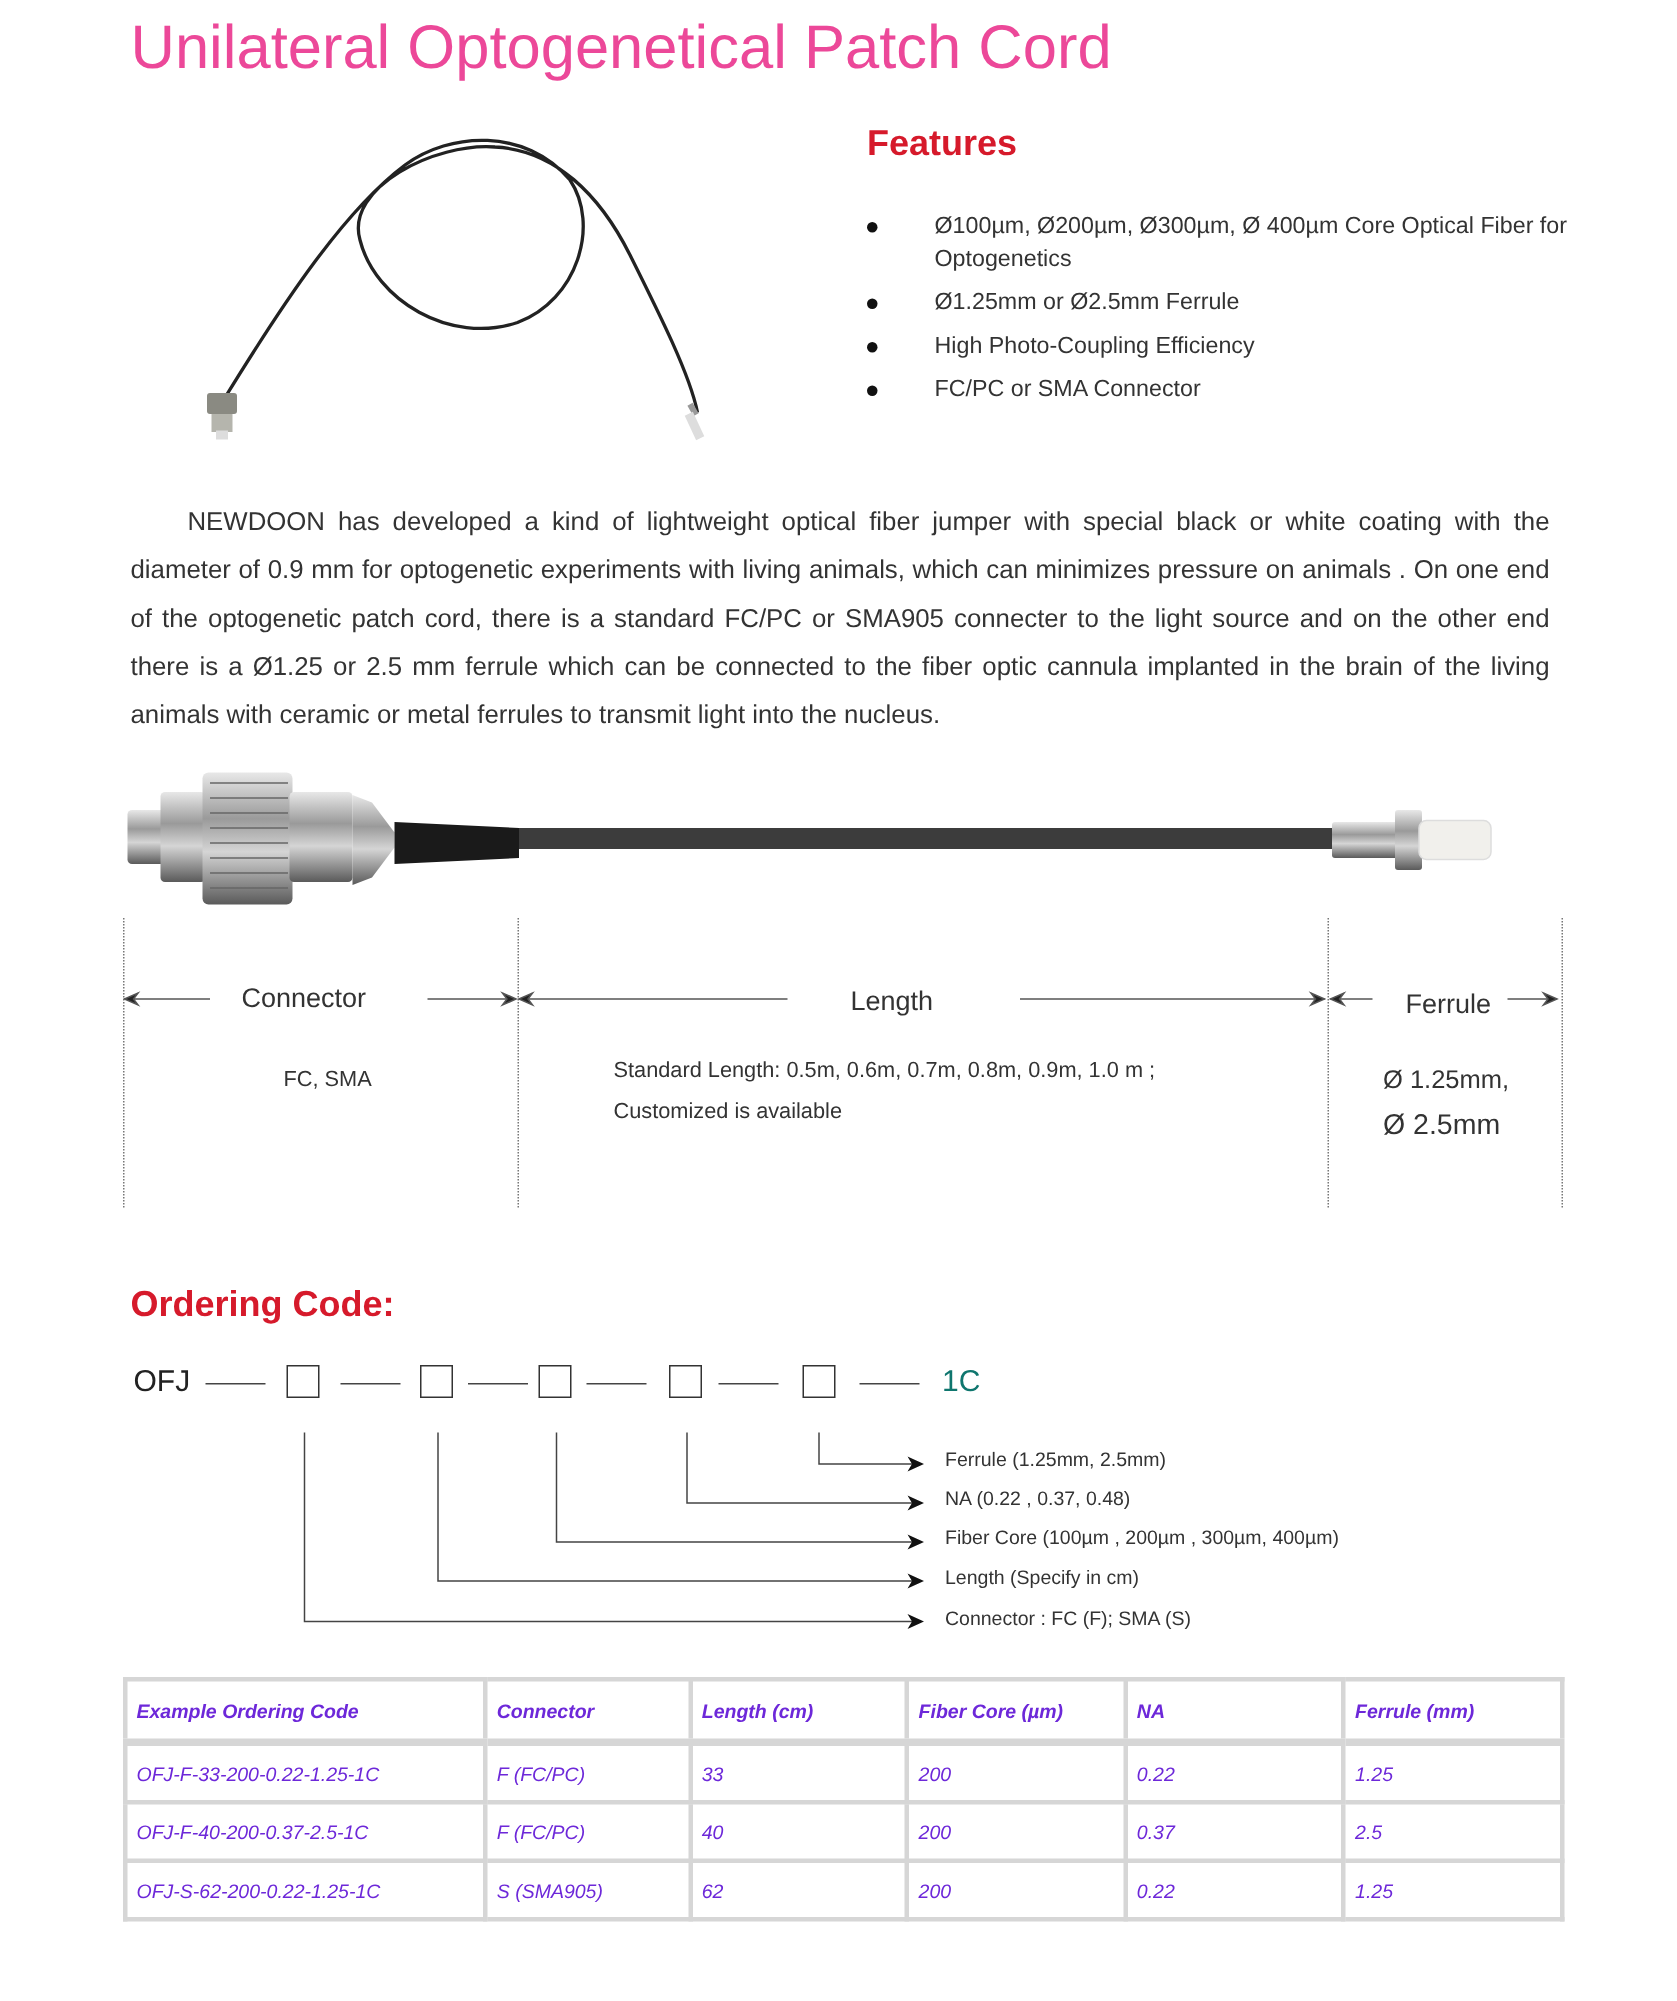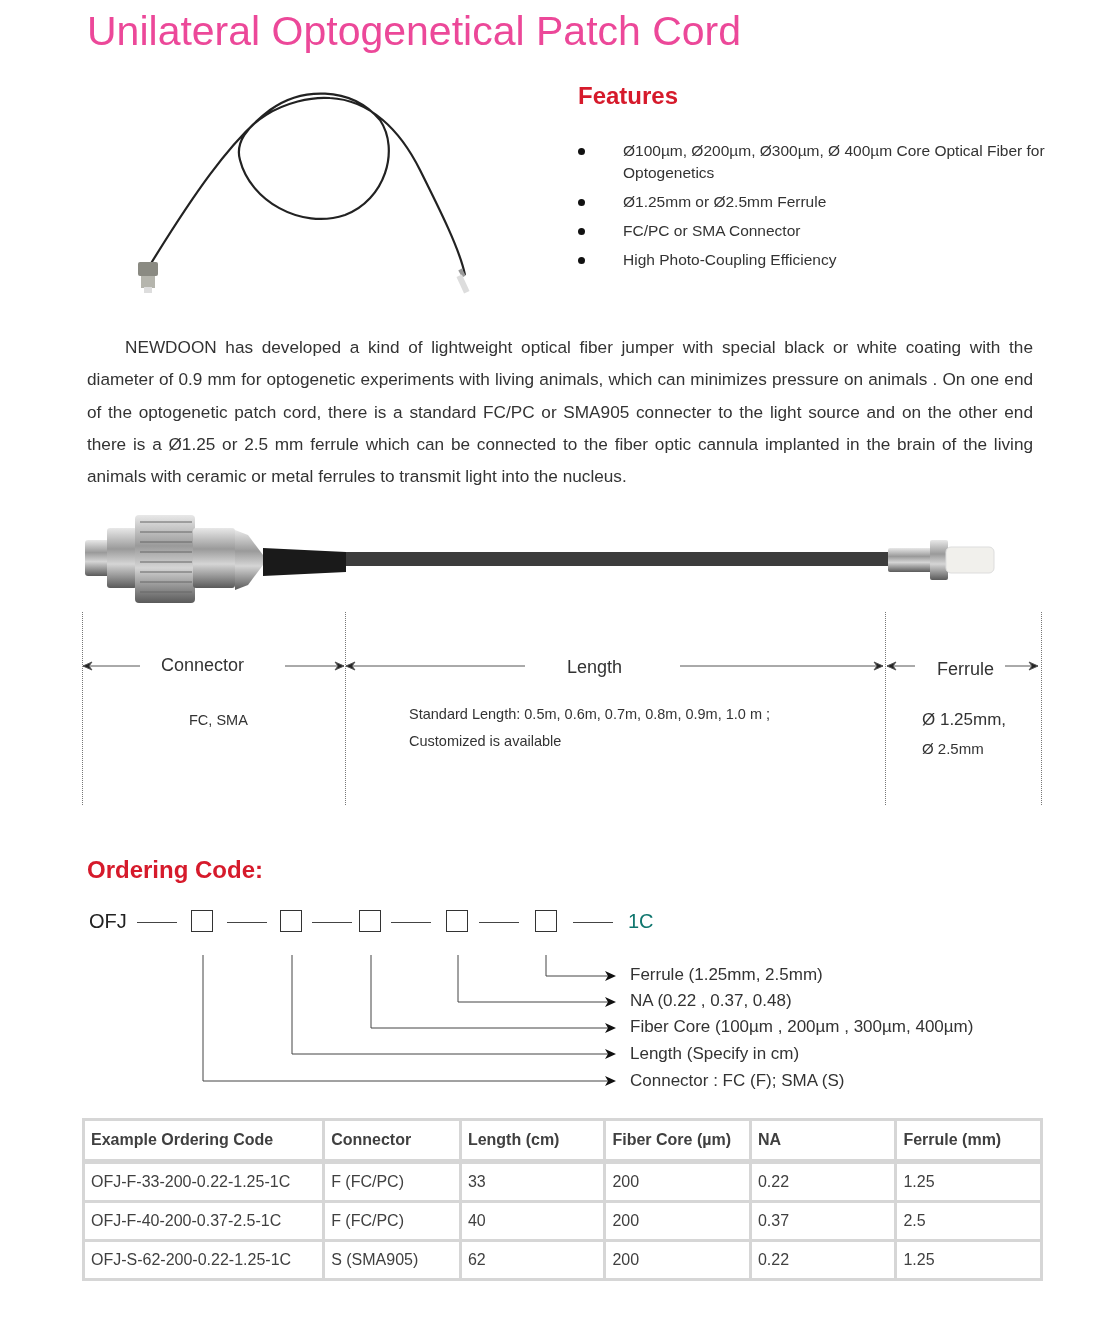--- a/index.html
+++ b/index.html
@@ -9,22 +9,22 @@
   .h2{font-size:24px;color:#d61a2b;font-weight:bold;white-space:nowrap;}
   .feat-list{left:578px;top:140px;width:480px;margin:0;padding:0;list-style:none;font-size:15.5px;color:#333;}
   .feat-list li{position:relative;padding-left:45px;line-height:22px;margin-bottom:7px;}
   .feat-list li .dot{position:absolute;left:0;top:8px;width:7px;height:7px;border-radius:50%;background:#111;}
   .para{left:87px;top:331px;width:946px;font-size:17.2px;line-height:32.3px;color:#333;text-align:justify;text-indent:38px;}
   .dash{position:absolute;border-left:1px dotted #777;}
   .lbl{position:absolute;font-size:18px;color:#333;white-space:nowrap;}
   .small{position:absolute;font-size:14.5px;color:#333;white-space:nowrap;}
   .box{position:absolute;width:22px;height:22px;border:1.5px solid #333;top:910px;box-sizing:border-box;}
   .hline{position:absolute;height:1px;background:#444;}
-  .legend-item{position:absolute;left:630px;font-size:17px;color:#333;white-space:nowrap;}
-  table.spec{position:absolute;left:82px;top:1118px;width:961px;border-collapse:collapse;font-size:16px;color:#404040;}
+  .legend-item{position:absolute;left:630px;font-size:13px;color:#333;white-space:nowrap;}
+  table.spec{position:absolute;left:82px;top:1118px;width:961px;border-collapse:collapse;font-size:13px;color:#6d28d9;font-style:italic;}
   table.spec td, table.spec th{border:3px solid #d6d6d6;height:36px;padding:0 6px;text-align:left;}
   table.spec th{font-weight:bold;height:38px;border-bottom-width:5px;}
 </style>
 </head>
 <body>
 
 <div class="abs title">Unilateral Optogenetical Patch Cord</div>
 
 <svg class="abs" style="left:100px;top:80px;" width="400" height="220">
   <path d="M50 185 C 90 120, 130 60, 170 30 C 200 8, 250 5, 280 40 C 300 70, 285 120, 245 135 C 200 150, 150 120, 140 80 C 130 45, 190 15, 230 18 C 270 20, 300 50, 320 90 C 340 130, 360 170, 365 195" fill="none" stroke="#222" stroke-width="2.2"></path>
@@ -32,22 +32,22 @@
   <rect x="41" y="196" width="14" height="12" fill="#b5b5ad"></rect>
   <rect x="44" y="207" width="8" height="6" fill="#ddd"></rect>
   <rect x="358" y="191" width="8" height="4" fill="#999" transform="rotate(60 362 193)"></rect>
   <rect x="360" y="195" width="6" height="18" fill="#ddd" transform="rotate(-25 363 204)"></rect>
 </svg>
 
 <div class="abs h2" style="left:578px;top:82px;">Features</div>
 <ul class="abs feat-list">
   <li><span class="dot"></span><span>Ø100µm, Ø200µm, Ø300µm, Ø 400µm Core Optical Fiber for Optogenetics</span></li>
   <li><span class="dot"></span><span> Ø1.25mm or Ø2.5mm Ferrule</span></li>
+  <li><span class="dot"></span><span>High Photo-Coupling Efficiency</span></li>
   <li><span class="dot"></span><span>FC/PC or SMA Connector</span></li>
-  <li><span class="dot"></span><span>High Photo-Coupling Efficiency</span></li>
 </ul>
 
 <div class="abs para">NEWDOON has developed a kind of lightweight optical fiber jumper with special black or white coating with the diameter of 0.9 mm for optogenetic experiments with living animals, which can  minimizes pressure on animals . On one end of the optogenetic patch cord, there is a standard FC/PC or SMA905 connecter to the light source and on the other end there is a Ø1.25 or 2.5 mm ferrule which can be connected to the fiber optic cannula implanted in the brain of the living animals with ceramic or metal ferrules to transmit light into the nucleus.</div>
 
 <svg class="abs" style="left:80px;top:510px;" width="970" height="100">
   <defs>
     <linearGradient id="metal" x1="0" y1="0" x2="0" y2="1">
       <stop offset="0" stop-color="#e8e8e8"></stop>
         <stop offset="0.35" stop-color="#9a9a9a"></stop>
         <stop offset="0.6" stop-color="#d5d5d5"></stop>
@@ -103,21 +103,21 @@
 </svg>
 
 <div class="lbl" style="left:161px;top:655px;">Connector</div>
 <div class="lbl" style="left:567px;top:657px;">Length</div>
 <div class="lbl" style="left:937px;top:659px;text-align:right;">Ferrule</div>
 
 <div class="small" style="left:161px;top:712px;margin-left:28px;">FC,   SMA</div>
 <div class="small" style="left:409px;top:706px;">Standard Length:  0.5m, 0.6m, 0.7m, 0.8m, 0.9m, 1.0 m ;</div>
 <div class="small" style="left:409px;top:733px;">Customized is available</div>
 <div class="small" style="left:922px;top:710px;font-size:17px;">Ø 1.25mm,</div>
-<div class="small" style="left:922px;top:740px;font-size:15px;">Ø 2.5mm</div>
+<div class="small" style="left:922px;top:740px;font-size:19px;">Ø 2.5mm</div>
 
 <div class="abs h2" style="left:87px;top:856px;">Ordering Code:</div>
 <div class="abs" style="left:89px;top:910px;font-size:20px;color:#222;">OFJ</div>
 <div class="abs" style="left:628px;top:910px;font-size:20px;color:#0f766e;">1C</div>
 
 <div class="hline" style="left:137px;top:922px;width:40px;"></div>
 <div class="box" style="left:191px;"></div>
 <div class="hline" style="left:227px;top:922px;width:40px;"></div>
 <div class="box" style="left:280px;"></div>
 <div class="hline" style="left:312px;top:922px;width:40px;"></div>

